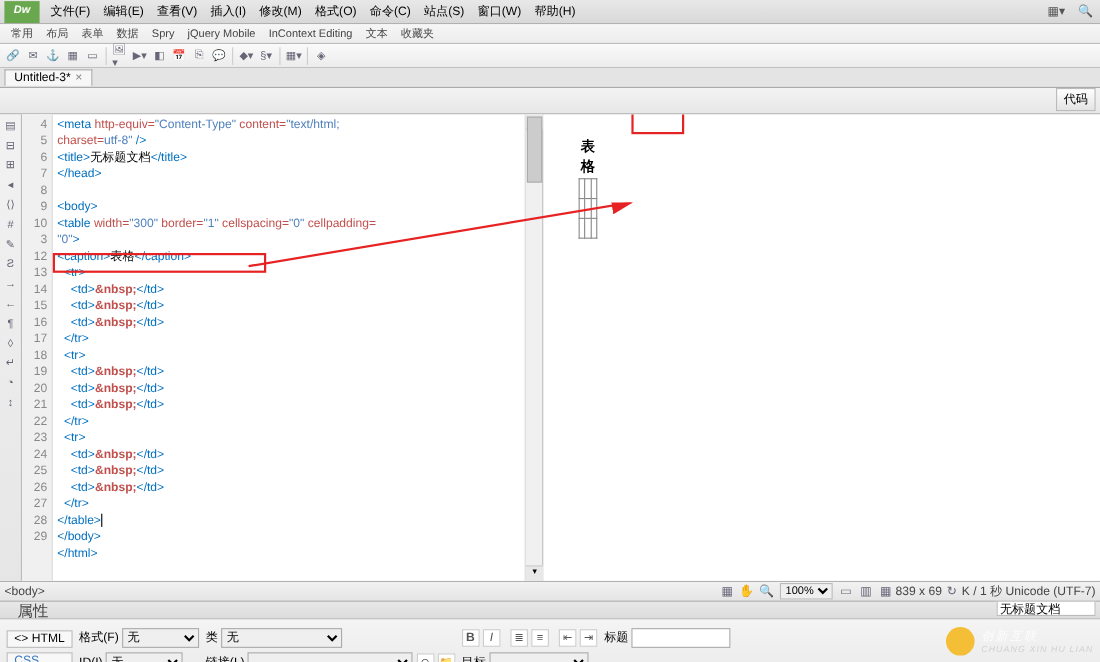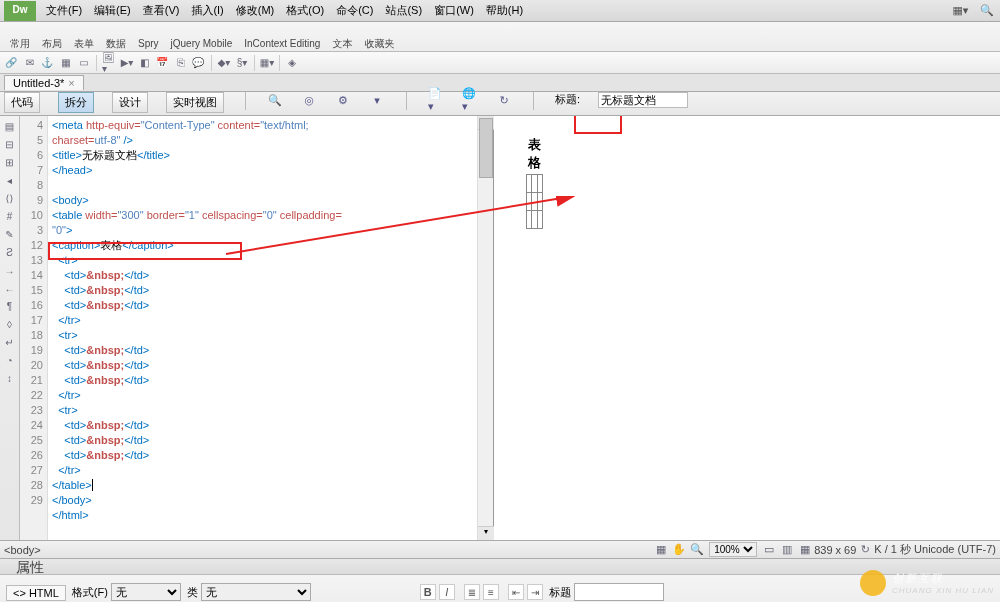--- a/index.html
+++ b/index.html
@@ -1,35 +1,35 @@
 <!DOCTYPE html>
 <html><head>
 <meta charset="utf-8">
 <style>
 * { margin: 0; padding: 0; box-sizing: border-box; font-family: "SimSun", Arial, sans-serif; font-size: 11px; }
 body { background: #f0f0f0; width: 1000px; height: 602px; overflow: hidden; position: relative; }
 
 .menubar { background: linear-gradient(#e8e8e8, #d8d8d8); height: 22px; display: flex; align-items: center; border-bottom: 1px solid #aaa; }
-.menubar .logo { width: 32px; height: 20px; background: #6aa84f; color: #fff; font-weight: bold; text-align: center; line-height: 18px; margin: 0 4px; font-size: 10px; }
+.menubar .logo { width: 32px; height: 20px; background: #6aa84f; color: #fff; font-weight: bold; text-align: center; line-height: 18px; margin: 0 4px; font-size: 10px; font-style: italic; }
 .menubar .menu-item { padding: 0 6px; cursor: pointer; }
 .menubar .spacer { flex: 1; }
 .menubar .right-icons span { padding: 0 6px; color: #555; }
 
-.tab-strip { background: linear-gradient(#f6f6f6,#ececec); height: 30px; display: flex; align-items: flex-end; border-bottom: 1px solid #bbb; padding-left: 4px; }
+.tab-strip { background: linear-gradient(#f6f6f6,#ececec); height: 18px; display: flex; align-items: center; border-bottom: 1px solid #bbb; padding-left: 4px; }
 .tab-strip .tab-item { padding: 0 6px; font-size: 10px; color: #444; }
 
 .icon-toolbar { background: linear-gradient(#fafafa,#ececec); height: 22px; border-bottom: 1px solid #bbb; display: flex; align-items: center; padding: 0 4px; gap: 2px; }
 .icon-toolbar .tb-icon { width: 16px; height: 16px; border: 1px solid transparent; display: inline-flex; align-items: center; justify-content: center; font-size: 10px; color: #667; }
 .icon-toolbar .sep { width: 1px; height: 16px; background: #ccc; margin: 0 2px; }
 
 .doc-tab-bar { background: #e4e4e4; height: 18px; border-bottom: 1px solid #aaa; display: flex; align-items: center; padding-left: 4px; }
 .doc-tab { background: #f7f7f7; border: 1px solid #aaa; border-bottom: none; padding: 1px 8px; font-size: 10px; display: flex; align-items: center; gap: 4px; }
 .doc-tab .close { color: #888; }
 
-.view-toolbar { background: linear-gradient(#f3f3f3,#e7e7e7); height: 24px; border-bottom: 1px solid #aaa; display: flex; align-items: flex-start; padding: 0 4px; gap: 18px; }
+.view-toolbar { background: linear-gradient(#f3f3f3,#e7e7e7); height: 24px; border-bottom: 1px solid #aaa; display: flex; align-items: flex-end; padding: 0 4px; gap: 18px; flex-direction: column; }
 .view-btn { border: 1px solid #bbb; background: linear-gradient(#fff,#e4e4e4); padding: 2px 6px; font-size: 11px; cursor: pointer; }
 .view-btn.active { background: linear-gradient(#d8e8f8,#c0d8f0); border-color: #7ab; }
 .view-toolbar .tb-icon { width: 16px; height: 16px; display: inline-flex; align-items: center; justify-content: center; color: #558; }
 .vsep { width: 1px; height: 18px; background: #bbb; margin: 0 3px; }
 .title-input { border: 1px solid #bbb; width: 90px; height: 16px; padding: 0 2px; font-size: 11px; }
 
 .main-area { display: flex; height: 424px; position: relative; }
 
 .left-toolbar { width: 20px; background: linear-gradient(#f2f2f2,#e6e6e6); border-right: 1px solid #bbb; display: flex; flex-direction: column; align-items: center; gap: 2px; padding-top: 2px; }
 .left-toolbar .lt-icon { width: 16px; height: 16px; font-size: 10px; color: #667; display: flex; align-items: center; justify-content: center; }

